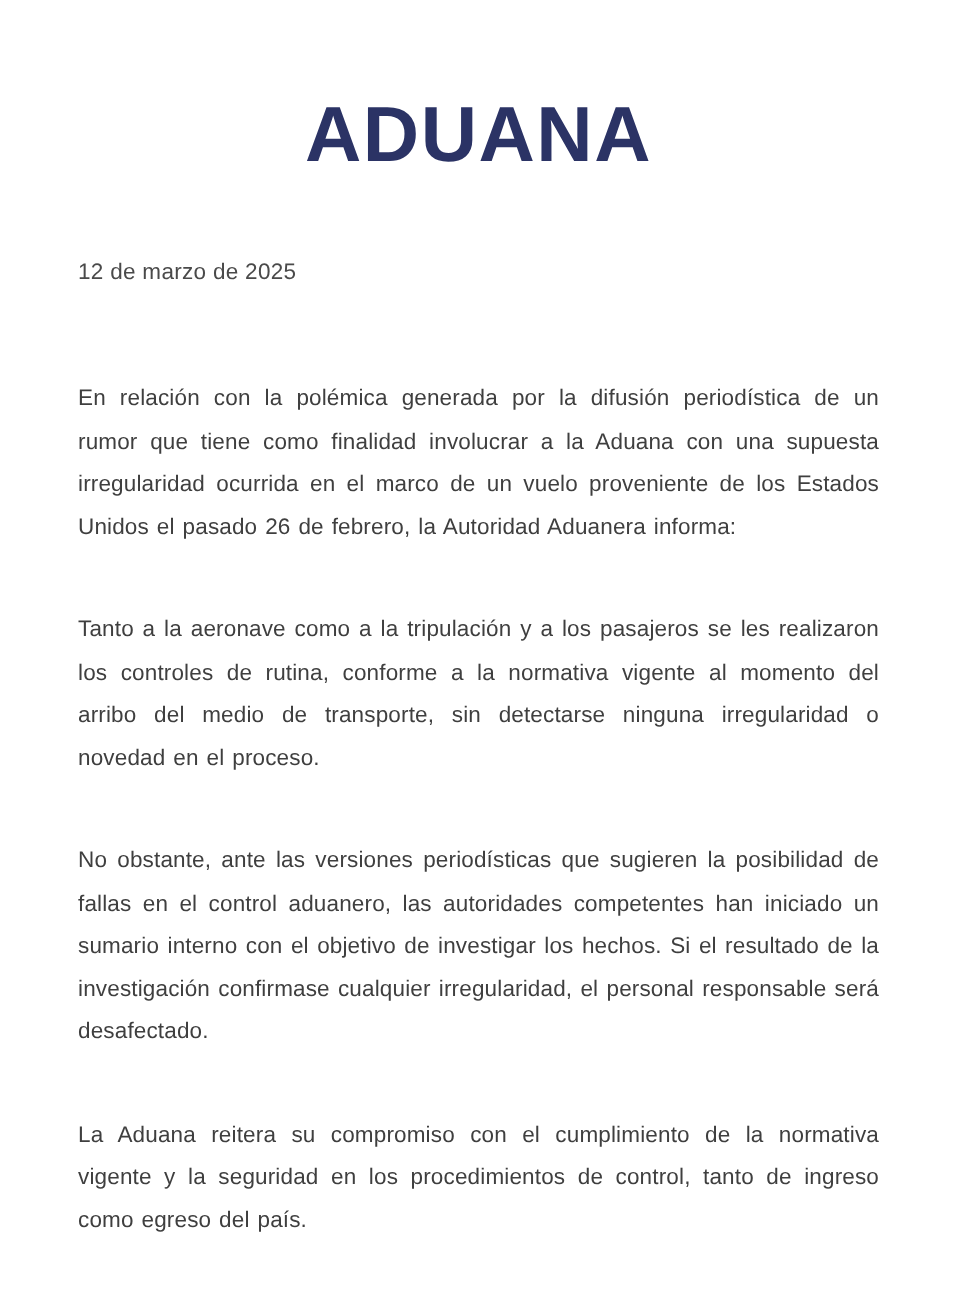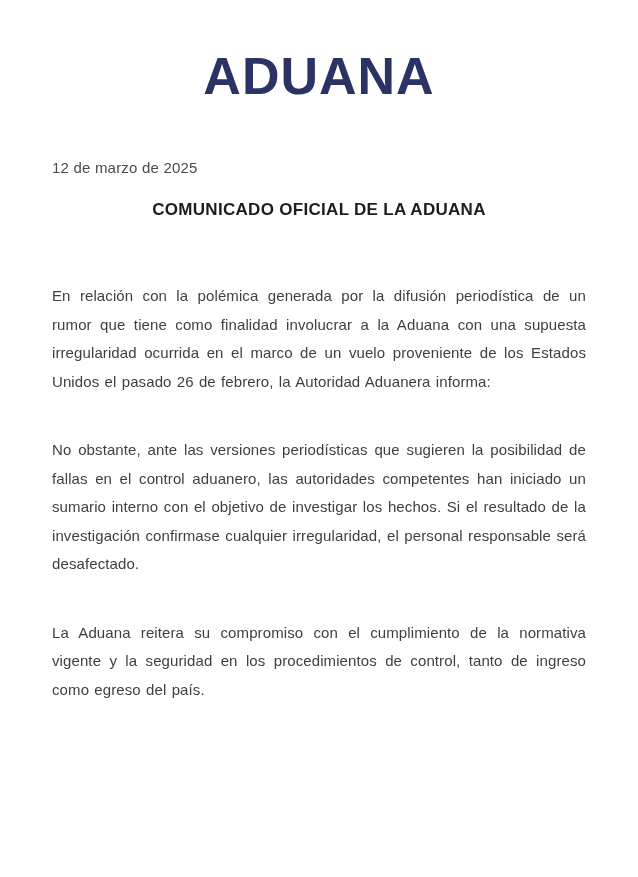--- a/index.html
+++ b/index.html
@@ -14,21 +14,21 @@
     background: #ffffff;
     padding: 44px 52px 40px 52px;
     overflow: hidden;
   }
   .logo {
     text-align: center;
     font-size: 52px;
     font-weight: 800;
     letter-spacing: 1px;
     line-height: 1;
-    margin-top: 6px;
+    margin-top: 20px;
     color: #2b3365;
   }
   .date {
     margin-top: 57px;
     font-size: 15px;
     color: #4a4a4a;
     letter-spacing: 0.2px;
   }
   .heading {
     margin-top: 24px;
@@ -54,20 +54,20 @@
   .body p:last-child { margin-bottom: 0; }
 </style>
 </head>
 <body>
 
 <div class="page">
   <h1 class="logo" style="color: rgb(43, 51, 101);">ADUANA</h1>
 
   <div class="date">12 de marzo de 2025</div>
 
-  <h2 class="heading">COMUNICADO OFICIAL DE LA ADUANA</h2>
 
   <div class="body">
     <p>En relación con la polémica generada por la difusión periodística de un rumor que tiene como finalidad involucrar a la Aduana con una supuesta irregularidad ocurrida en el marco de un vuelo proveniente de los Estados Unidos el pasado 26 de febrero, la Autoridad Aduanera informa:</p>
+    <p>Tanto a la aeronave como a la tripulación y a los pasajeros se les realizaron los controles de rutina, conforme a la normativa vigente al momento del arribo del medio de transporte, sin detectarse ninguna irregularidad o novedad en el proceso.</p>
     <p>No obstante, ante las versiones periodísticas que sugieren la posibilidad de fallas en el control aduanero, las autoridades competentes han iniciado un sumario interno con el objetivo de investigar los hechos. Si el resultado de la investigación confirmase cualquier irregularidad, el personal responsable será desafectado.</p>
     <p>La Aduana reitera su compromiso con el cumplimiento de la normativa vigente y la seguridad en los procedimientos de control, tanto de ingreso como egreso del país.</p>
   </div>
 </div>
 
 </body></html>

